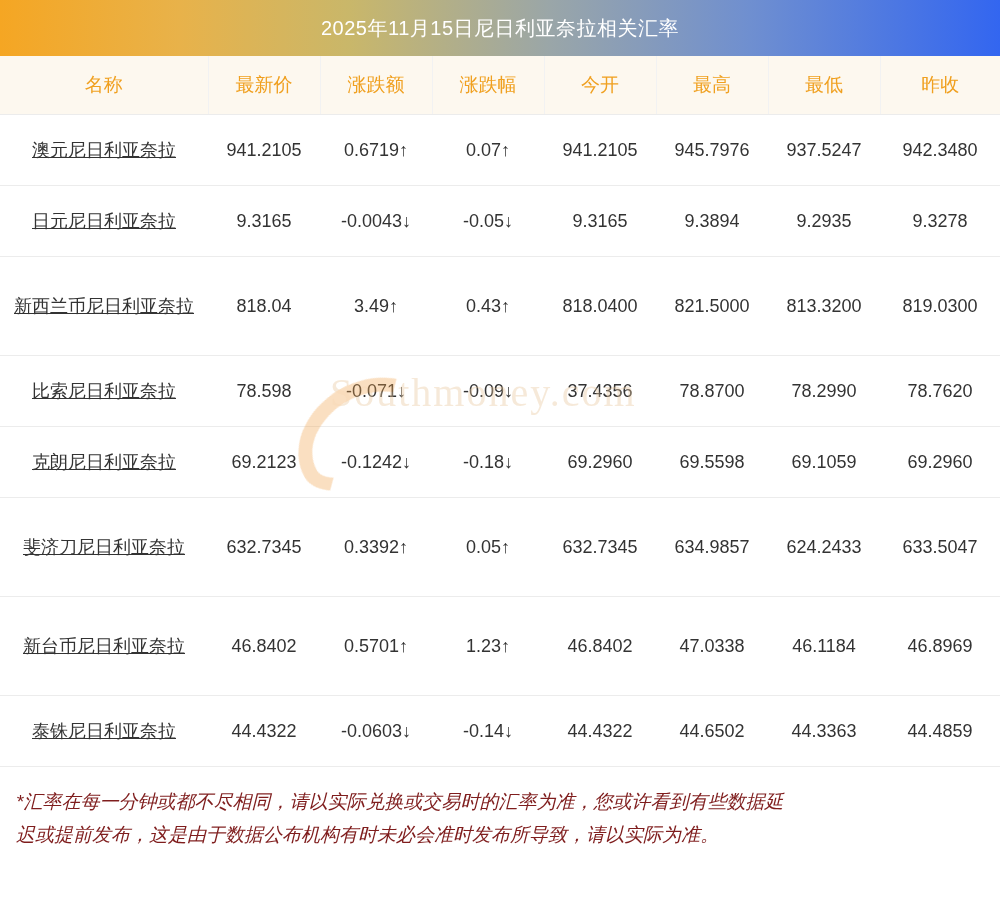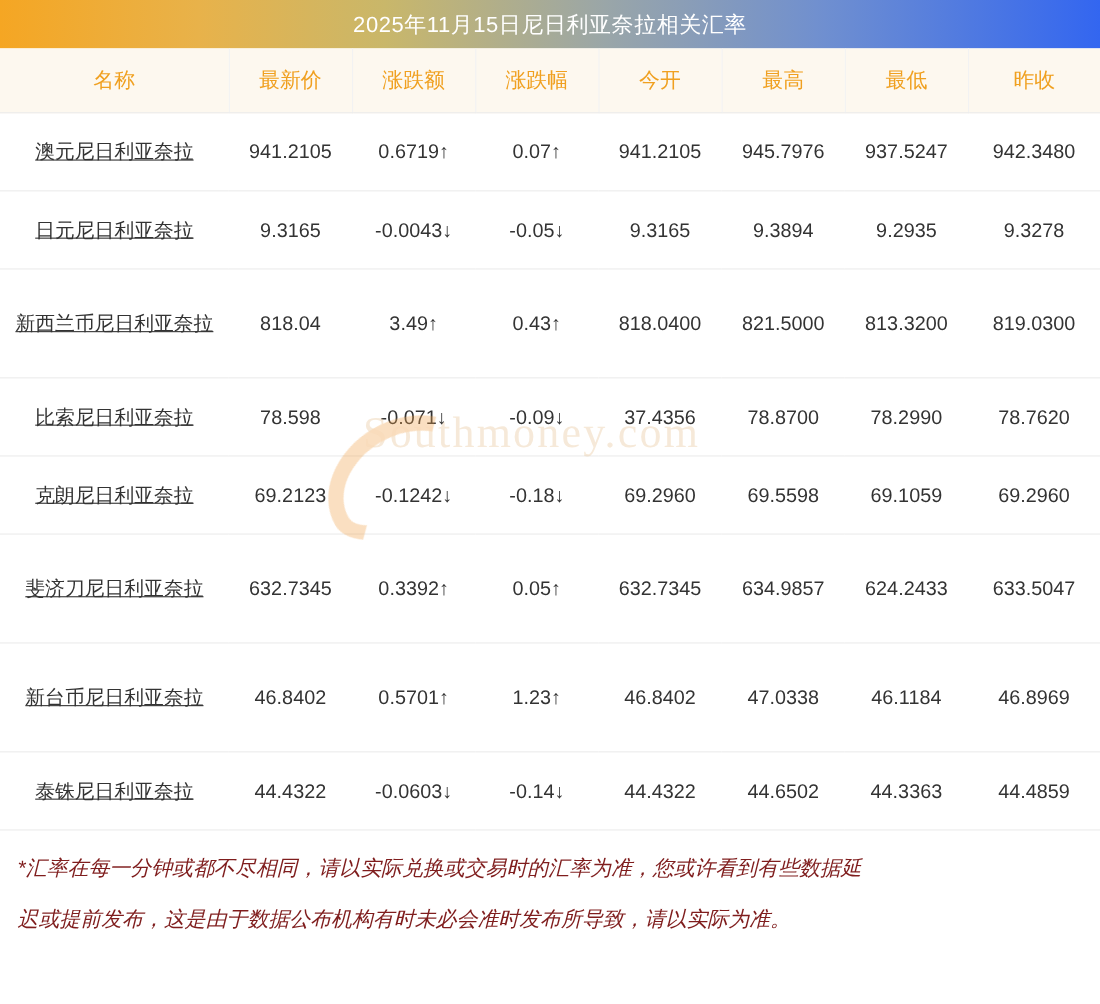--- a/index.html
+++ b/index.html
@@ -14,21 +14,21 @@
     color: #333;
     overflow: hidden;
   }
   .page {
     position: relative;
     width: 1000px;
     height: 913px;
     box-sizing: border-box;
   }
   .title-bar {
-    height: 44px;
+    height: 56px;
     background: linear-gradient(to right, #f5a623 0%, #e8b24a 18%, #c9b76a 35%, #9aa6a8 55%, #6f8fd0 75%, #3366f0 100%);
     display: flex;
     align-items: center;
     justify-content: center;
     color: #ffffff;
     font-size: 20px;
     letter-spacing: 0.5px;
   }
   table.rate-table {
     width: 1000px;
@@ -103,21 +103,21 @@
   }
   .footnote {
     padding: 18px 16px 0 16px;
     font-size: 19px;
     color: #7f1d1d;
     line-height: 1.75;
     text-align: left;
     font-style: italic;
   }
   .footnote .line1 { display: block; }
-  .footnote .line2 { display: block; margin-top: 14px; }
+  .footnote .line2 { display: block; }
 </style>
 </head>
 <body>
 
 <div class="page">
 
   <div class="title-bar">
     <span>2025年11月15日尼日利亚奈拉相关汇率</span>
   </div>
 

